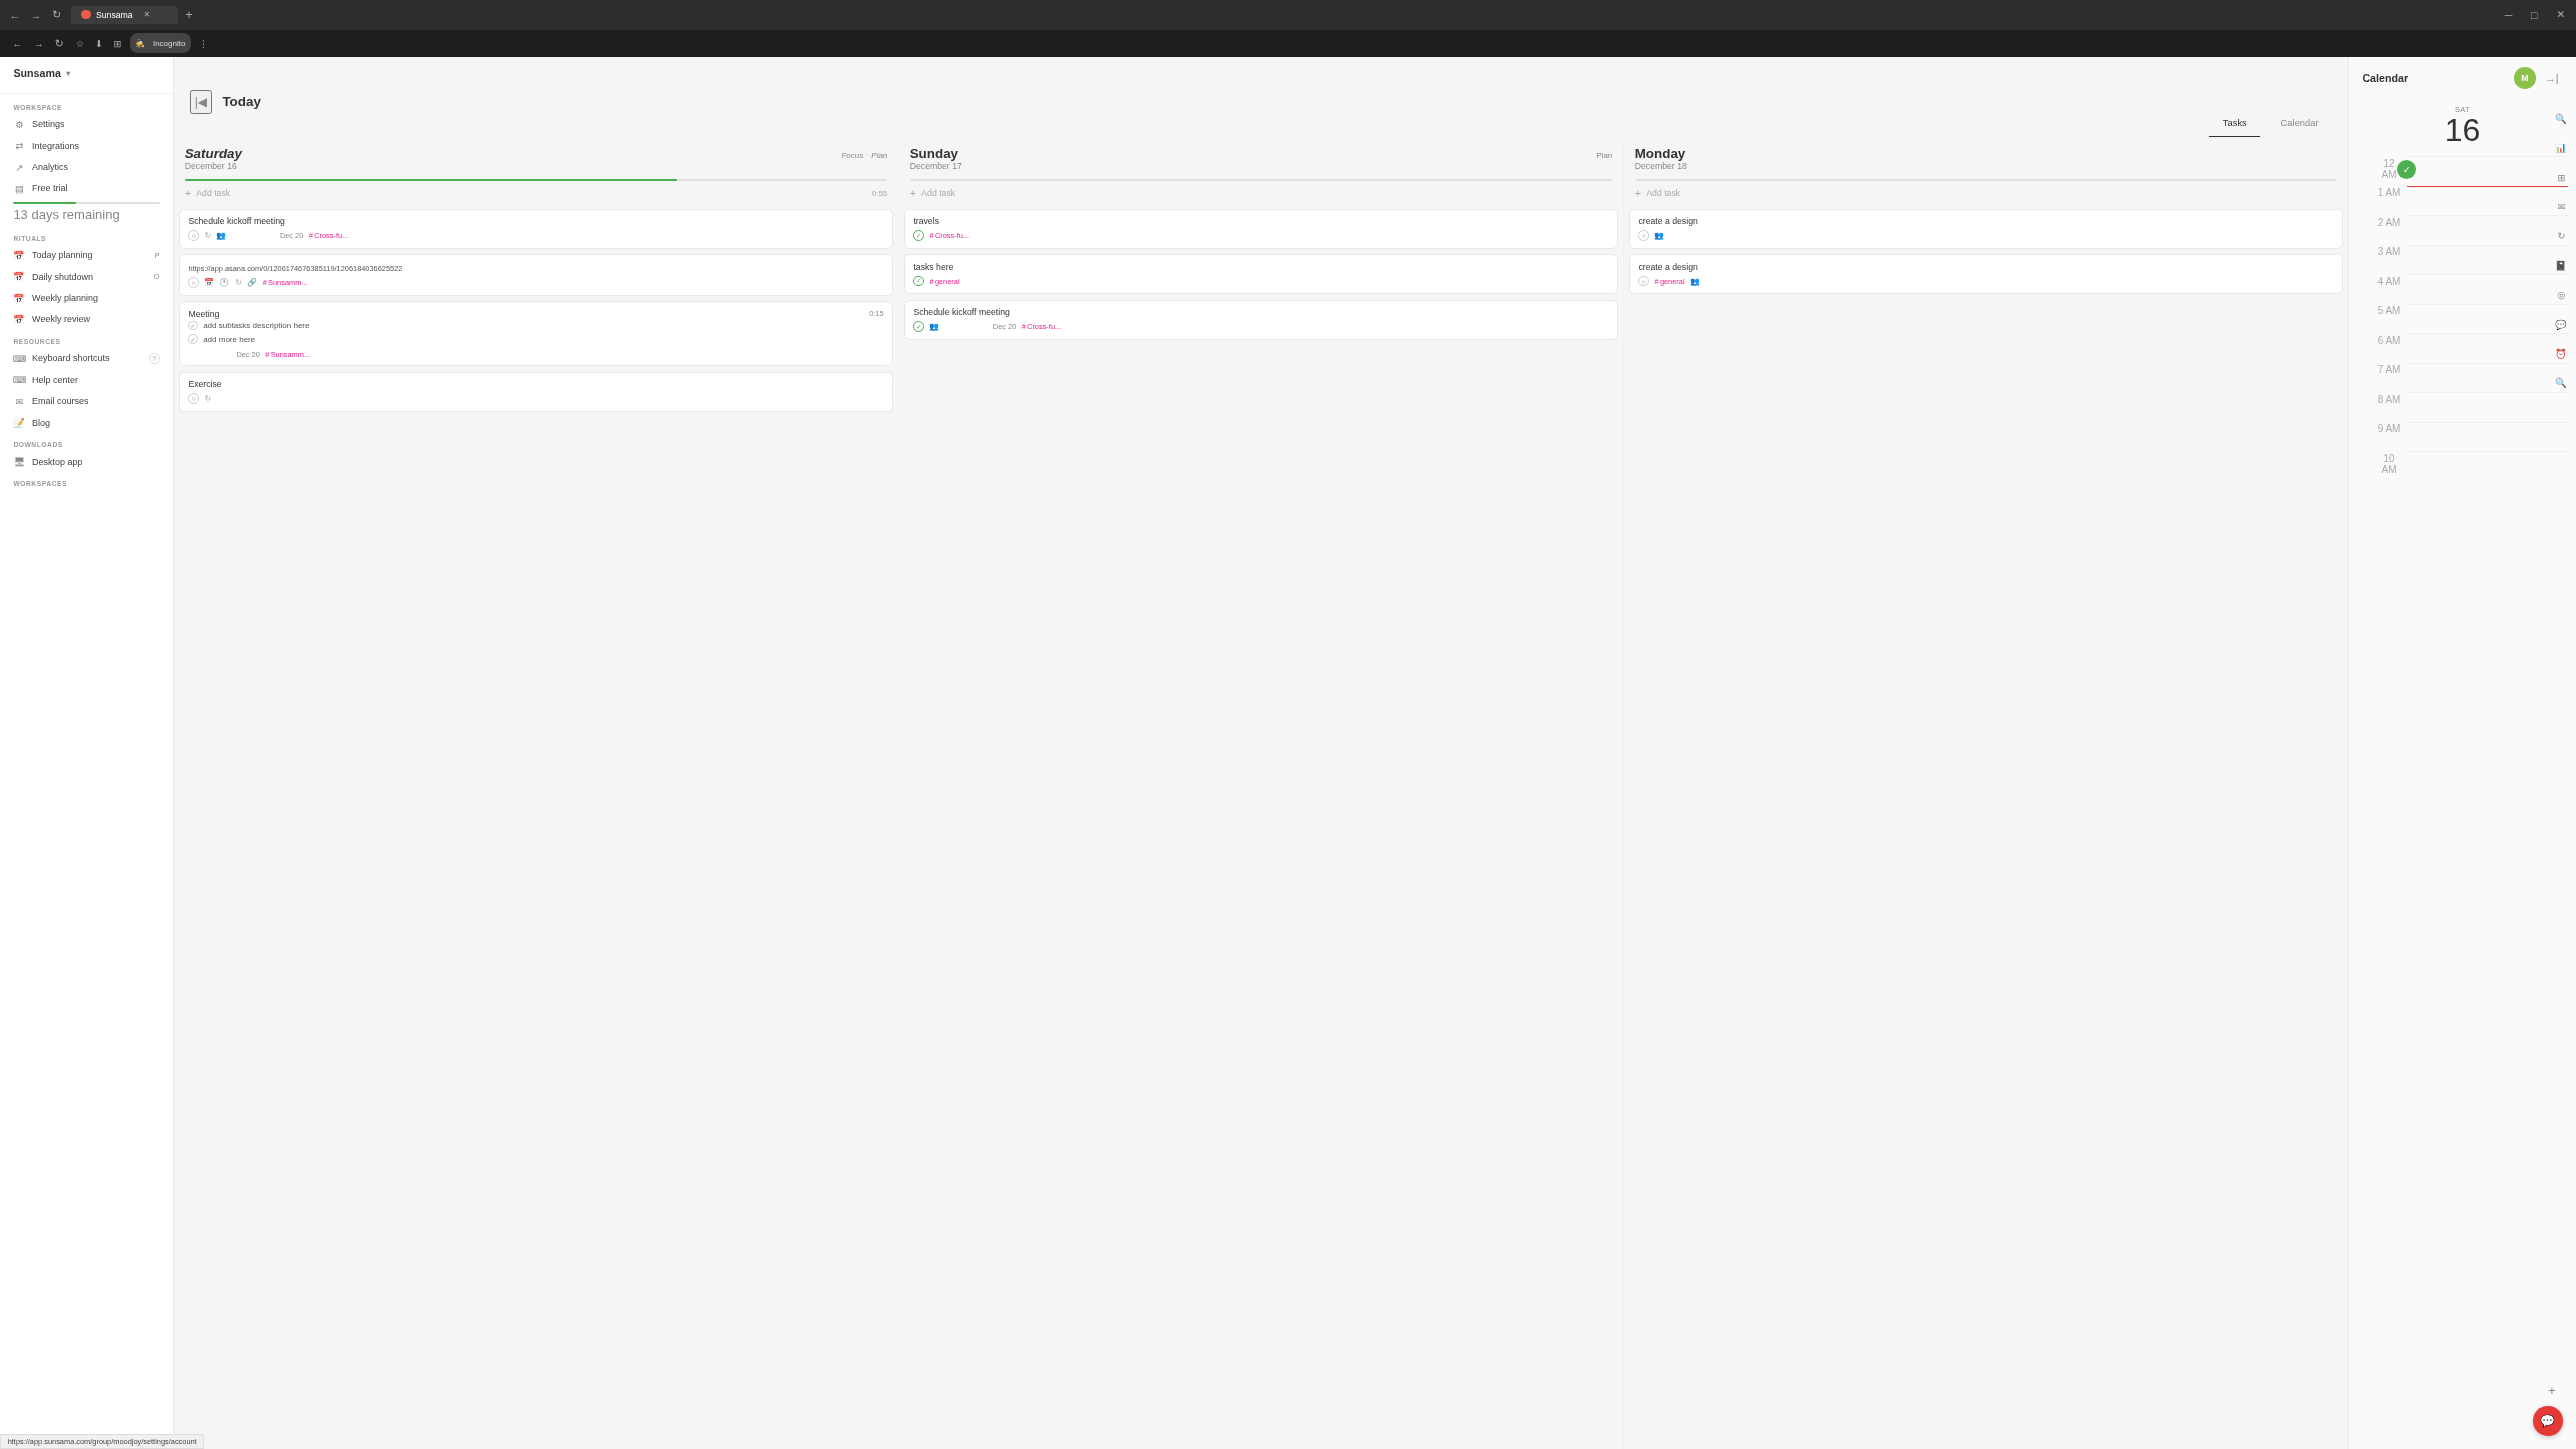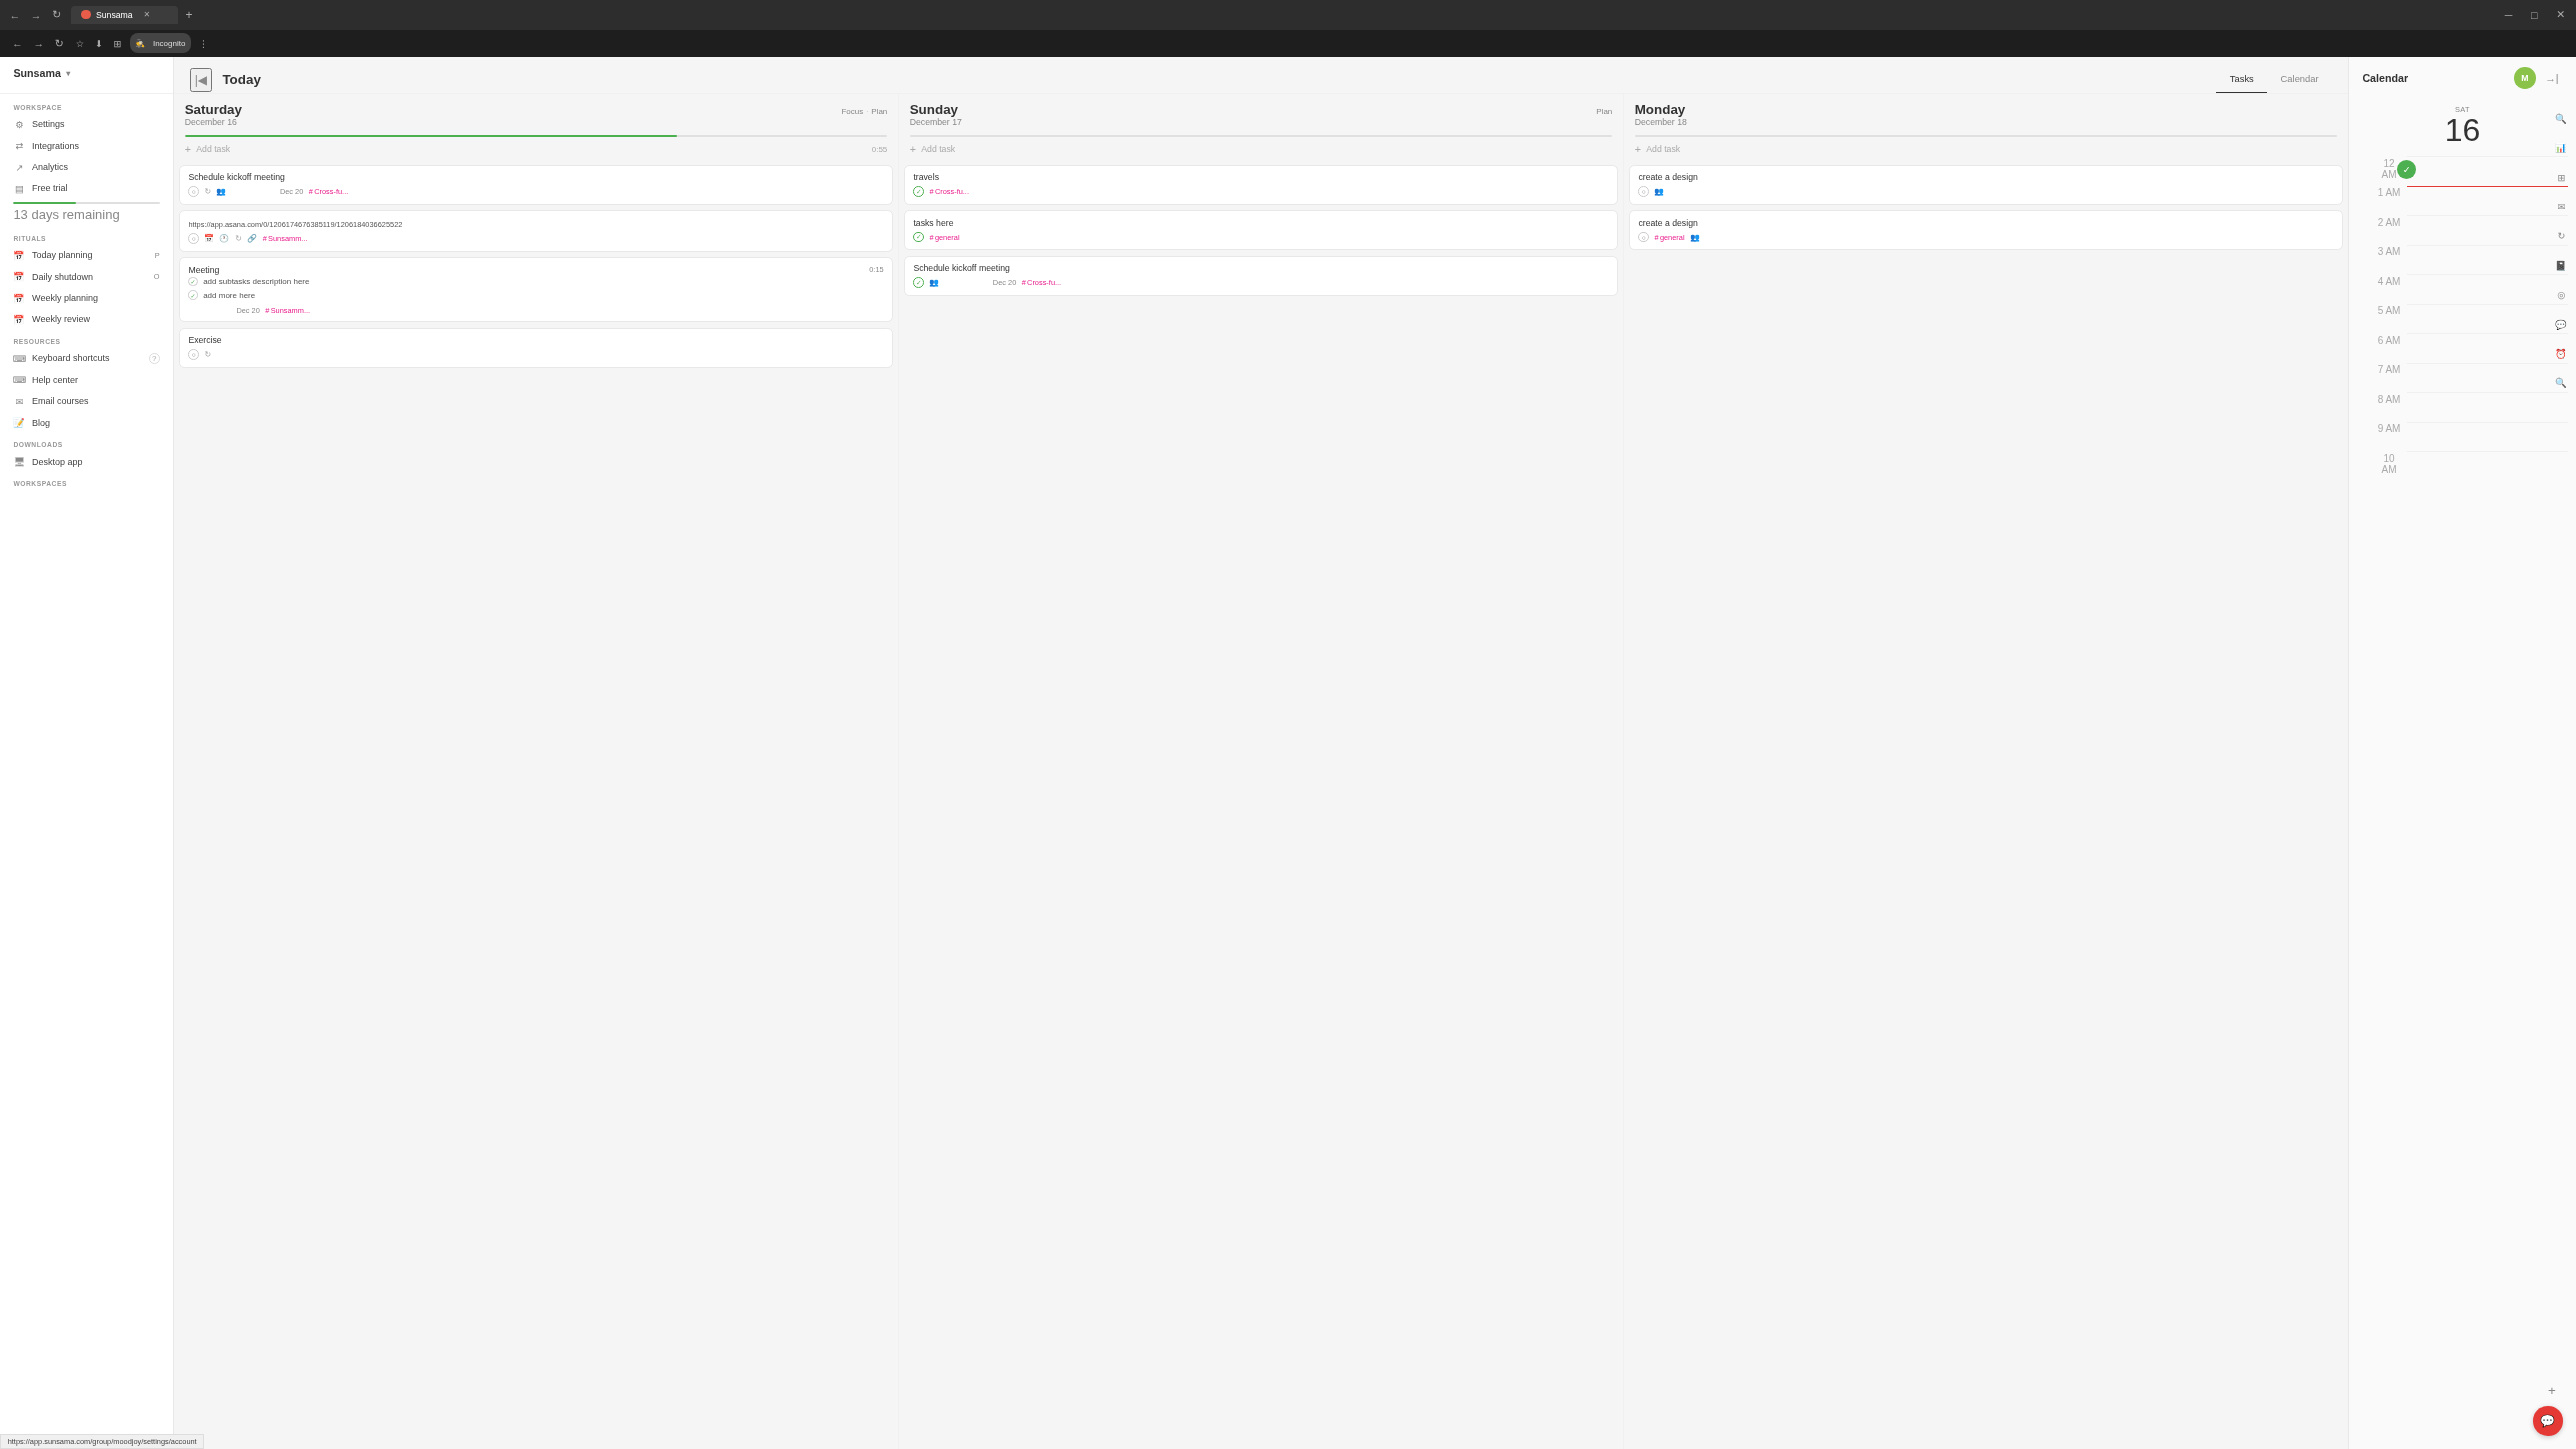--- a/index.html
+++ b/index.html
@@ -40,21 +40,21 @@
     .sidebar-item .badge { margin-left: auto; font-size: 7.4px; color: #888; }
     .free-trial-bar { margin: 2.7px 13.4px 2.7px; height: 2px; background: #e0e0e0; border-radius: 1.3px; overflow: hidden; }
     .free-trial-bar .fill { height: 100%; background: #4caf50; width: 43%; border-radius: 1.3px; }
     .trial-text { font-size: 13px; color: #888; padding: 0 13.4px 5.4px; }
 
     
     .day-view { flex: 1; display: flex; flex-direction: column; overflow: hidden; }
     .day-header { padding: 10.7px 16px 0; display: flex; align-items: center; gap: 10.7px; border-bottom: 0.7px solid #f0f0f0; flex-shrink: 0; }
     .back-btn { color: #888; cursor: pointer; font-size: 12px; padding: 2.7px; }
     .today-btn { font-size: 13.4px; font-weight: 600; color: #333; cursor: pointer; }
-    .view-tabs { margin-left: auto; display: flex; gap: 0; }
+    .view-tabs { margin-left: auto; display: flex; gap: 7px; margin-top: 44px; }
     .view-tab { padding: 5.4px 13.4px 8px; font-size: 9.4px; color: #888; cursor: pointer; border-bottom: 1.3px solid transparent; }
     .view-tab.active { color: #333; border-bottom: 1.3px solid #333; font-weight: 500; }
 
     
     .days-grid { display: flex; flex: 1; overflow-x: auto; overflow-y: hidden; }
     .day-col { min-width: 188px; flex: 1; border-right: 0.7px solid #f0f0f0; display: flex; flex-direction: column; overflow: hidden; }
     .day-col-header { padding: 8px 10.7px; flex-shrink: 0; }
     .day-col-header .day-name { font-size: 13.4px; font-weight: 600; color: #333; }
     .day-col-header .day-date { font-size: 8.7px; color: #888; }
     .day-progress { height: 2px; background: #e0e0e0; margin: 0 10.7px; border-radius: 1.3px; overflow: hidden; }
@@ -241,21 +241,21 @@
       <div class="view-tabs">
         <div class="view-tab active">Tasks</div>
         <div class="view-tab">Calendar</div>
       </div>
     </div>
 
     <div class="days-grid">
 
       <div class="day-col">
         <div class="day-col-header">
-          <div style="display:flex;justify-content:space-between;align-items:baseline;">
+          <div style="display:flex;justify-content:space-between;align-items:baseline;font-style:italic;">
             <span class="day-name">Saturday</span>
             <div class="header-actions">
               <span style="font-size:8px;color:#888;cursor:pointer;">Focus</span>
               <span style="font-size:8px;color:#ccc;">·</span>
               <span style="font-size:8px;color:#888;cursor:pointer;">Plan</span>
             </div>
           </div>
           <div class="day-date">December 16</div>
         </div>
         <div class="day-progress sat">

